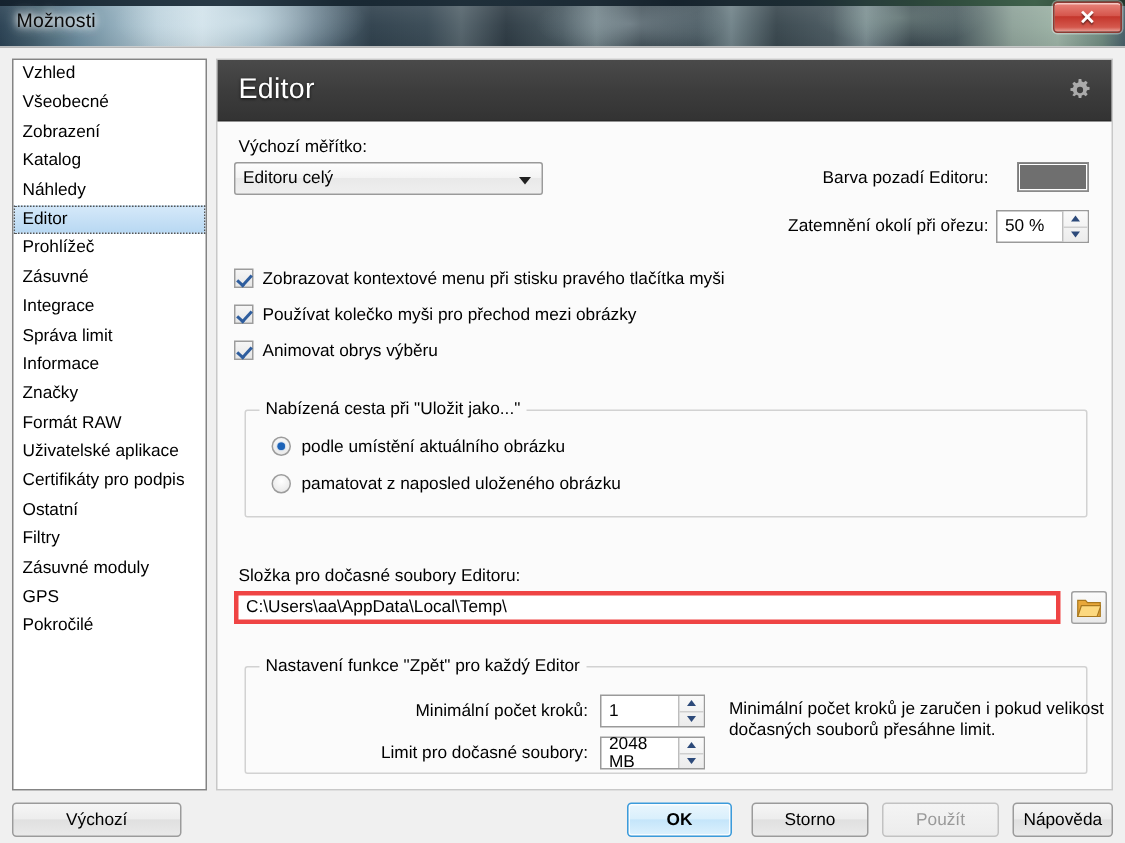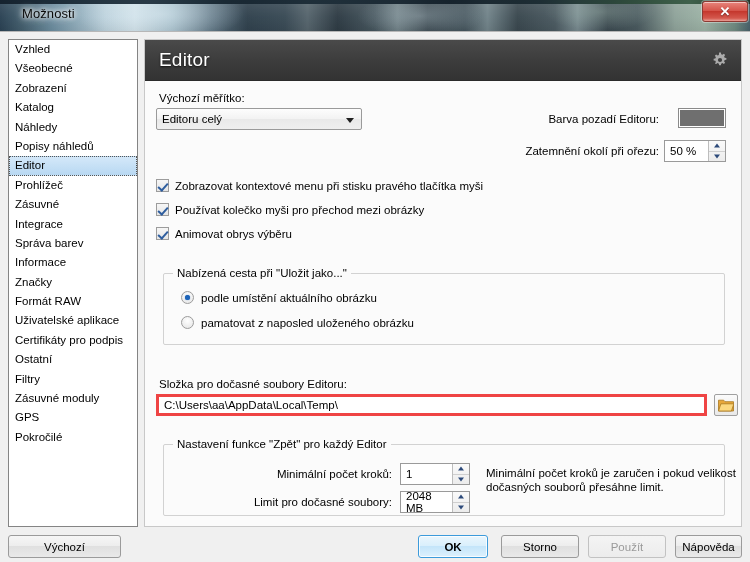--- a/index.html
+++ b/index.html
@@ -42,21 +42,21 @@
       radial-gradient(ellipse 80px 26px at 600px 12px, rgba(175,200,185,0.3), rgba(175,200,185,0) 70%);
   }
   #titlebar .topstrip {
     position: absolute; left:0; top:0; width:750px; height:4px;
     background: linear-gradient(to right,
        #13202c 0%, #1a2a36 10%, #20313e 20%, #162530 30%,
        #1d2d38 45%, #13202a 60%, #1b2b32 72%, #2d4a3a 84%, #3a5c46 92%, #1d3327 100%);
     opacity: .95;
   }
   #window-title {
-    position: absolute; left: 22px; top: 6px;
+    position: absolute; left: 11px; top: 6px;
     font-size: 13px;
     color: #0b0b0b;
     text-shadow: 0 0 4px rgba(255,255,255,.95), 0 0 7px rgba(255,255,255,.85), 0 0 10px rgba(255,255,255,.6);
     letter-spacing: .1px;
     white-space: nowrap;
   }
 
   
   #close-button {
     position: absolute; right: 2px; top: 1px;
@@ -309,26 +309,25 @@
   </div>
 
   <div id="dialog-body">
 
     <div id="sidebar">
         <div class="side-item"><span>Vzhled</span></div>
         <div class="side-item"><span>Všeobecné</span></div>
         <div class="side-item"><span>Zobrazení</span></div>
         <div class="side-item"><span>Katalog</span></div>
         <div class="side-item"><span>Náhledy</span></div>
-        <div class="side-item"><span>Popisy náhledů</span></div>
         <div class="side-item selected"><span>Editor</span></div>
         <div class="side-item"><span>Prohlížeč</span></div>
         <div class="side-item"><span>Zásuvné</span></div>
         <div class="side-item"><span>Integrace</span></div>
-        <div class="side-item"><span>Správa barev</span></div>
+        <div class="side-item"><span>Správa limit</span></div>
         <div class="side-item"><span>Informace</span></div>
         <div class="side-item"><span>Značky</span></div>
         <div class="side-item"><span>Formát RAW</span></div>
         <div class="side-item"><span>Uživatelské aplikace</span></div>
         <div class="side-item"><span>Certifikáty pro podpis</span></div>
         <div class="side-item"><span>Ostatní</span></div>
         <div class="side-item"><span>Filtry</span></div>
         <div class="side-item"><span>Zásuvné moduly</span></div>
         <div class="side-item"><span>GPS</span></div>
         <div class="side-item"><span>Pokročilé</span></div>

